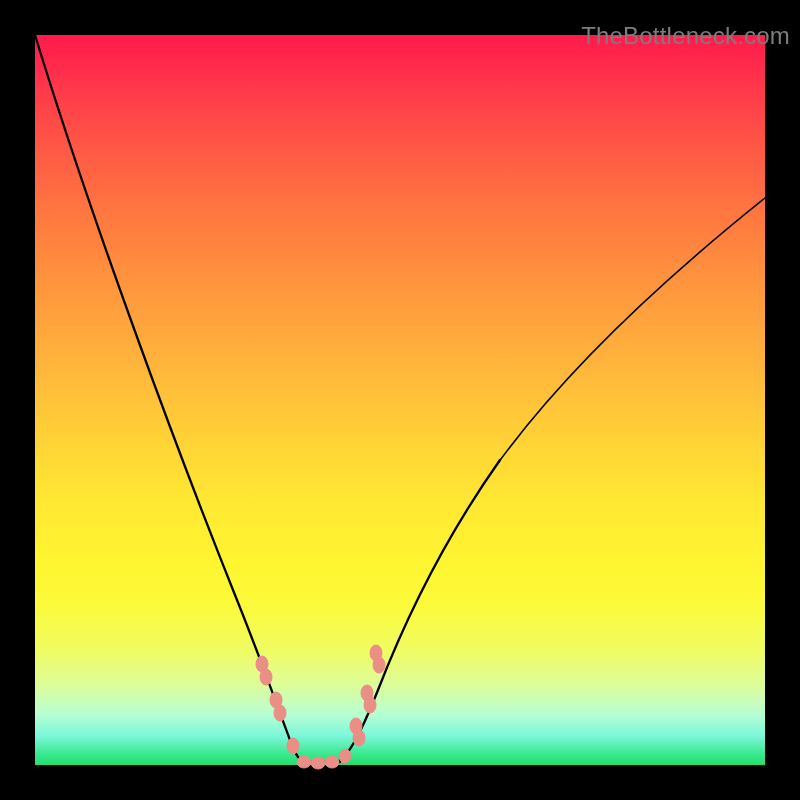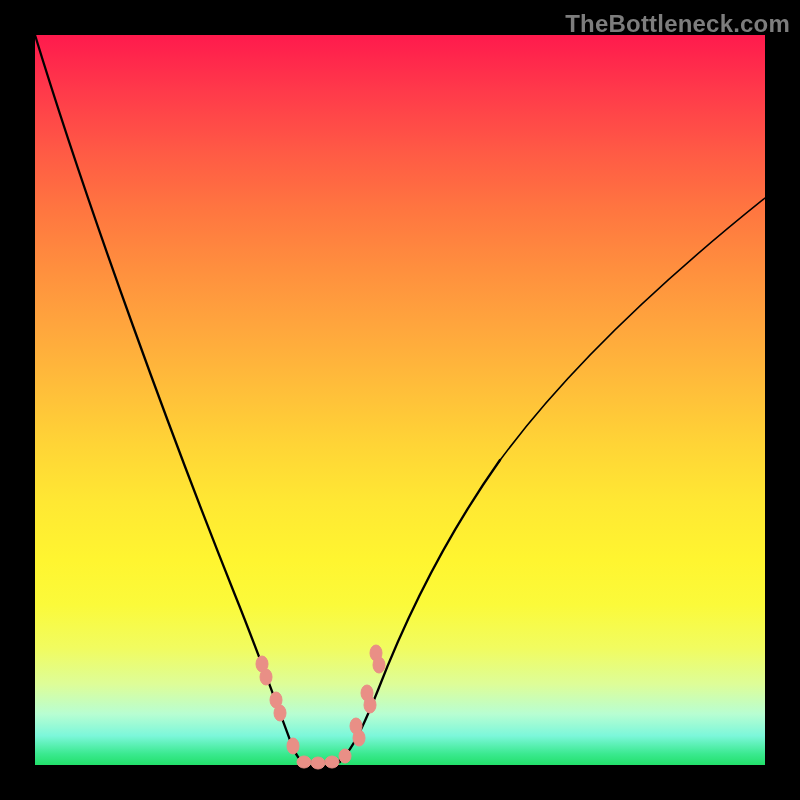--- a/index.html
+++ b/index.html
@@ -41,25 +41,25 @@
       #f1fc60 84%,
       #ddfd99 89%,
       #b8fed2 93%,
       #7cf7da 96%,
       #3ae98f 98.5%,
       #22e06a 100%
     );
   }
   .watermark {
     position: absolute;
-    top: 10px;
+    top: 22px;
     right: 10px;
     color: #7d7d7d;
     font-size: 24px;
-    font-weight: 700;
+    font-weight: 400;
     letter-spacing: 0.2px;
     user-select: none;
   }
   svg.curves {
     position: absolute;
     left: 0;
     top: 0;
     width: 800px;
     height: 800px;
     overflow: visible;

